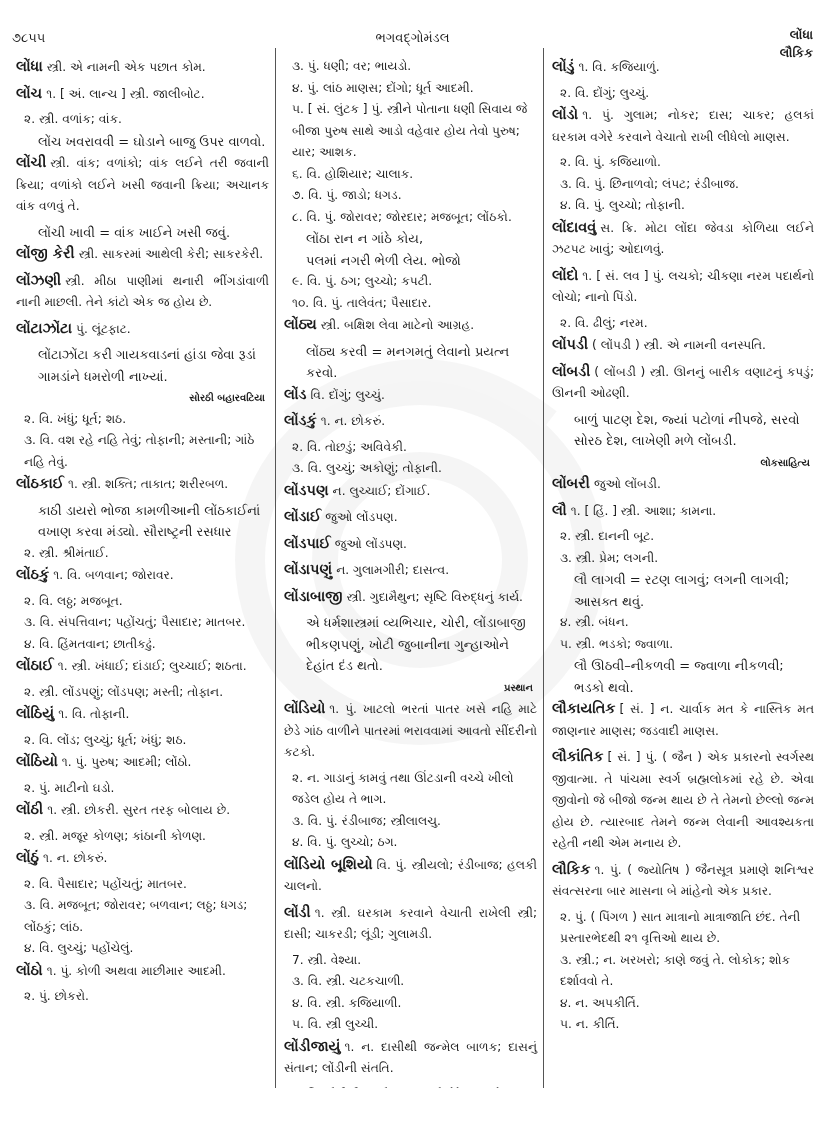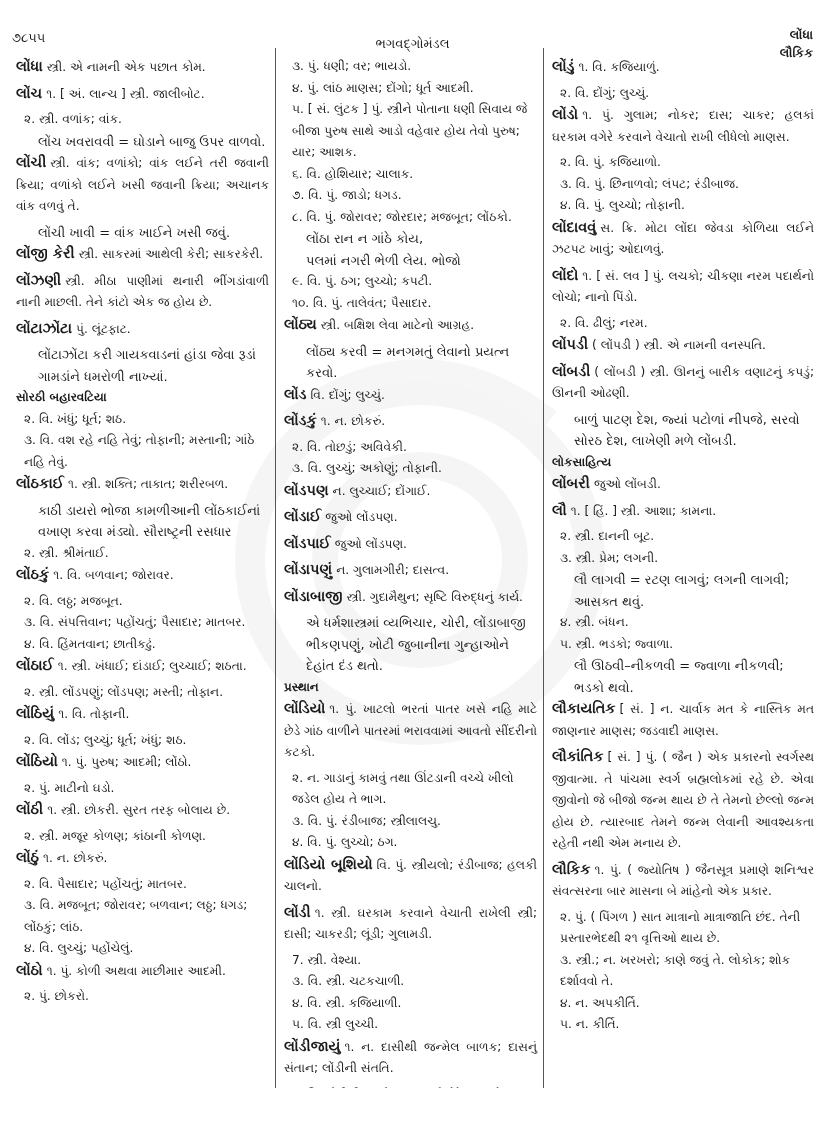--- a/index.html
+++ b/index.html
@@ -8,38 +8,38 @@
       font-family: "DejaVu Sans", sans-serif; color: #1a1a1a;
     }
     .watermark {
       position: absolute; left: 230px; top: 300px; width: 380px; height: 520px;
       pointer-events: none; opacity: 0.5;
     }
     .header {
       position: absolute; left: 0; top: 0; width: 825px; height: 70px;
     }
     .page-num { position: absolute; left: 12px; top: 30px; font-size: 13px; }
-    .running-title { position: absolute; left: 0; width: 825px; top: 36px; text-align: center; font-size: 13px; }
+    .running-title { position: absolute; left: 0; width: 825px; top: 30px; text-align: center; font-size: 13px; }
     .guide { position: absolute; right: 12px; top: 26px; text-align: right; font-size: 12.5px; line-height: 18px; font-weight: bold; }
     .columns {
       position: absolute; top: 48px; left: 8px; width: 812px; height: 1040px;
       display: flex;
     }
     .col {
       box-sizing: border-box; height: 100%; padding: 8px 6px 0 8px;
       font-size: 12.2px; line-height: 21.5px; overflow: hidden;
     }
     .col1 { width: 268px; border-right: 1.5px solid #555; }
     .col2 { width: 268px; border-right: 1.5px solid #555; }
     .col3 { width: 276px; }
     .entry { margin-bottom: 4px; text-align: justify; }
     .hw { font-weight: bold; font-size: 14.5px; margin-right: 4px; }
     .sense { padding-left: 8px; }
     .ex { padding-left: 22px; font-size: 13px; }
-    .src { font-size: 12px; font-weight: bold; padding-right: 4px; }
+    .src { text-align: right; font-size: 10px; font-weight: bold; padding-right: 4px; }
   </style>
 </head>
 <body>
 
 <svg class="watermark" viewBox="0 0 380 520">
   <circle cx="190" cy="260" r="170" fill="none" stroke="#ececec" stroke-width="30"></circle>
   <circle cx="190" cy="260" r="95" fill="none" stroke="#ececec" stroke-width="26"></circle>
   <path d="M60 120 Q190 20 320 120" fill="none" stroke="#efefef" stroke-width="22"></path>
 </svg>
 

